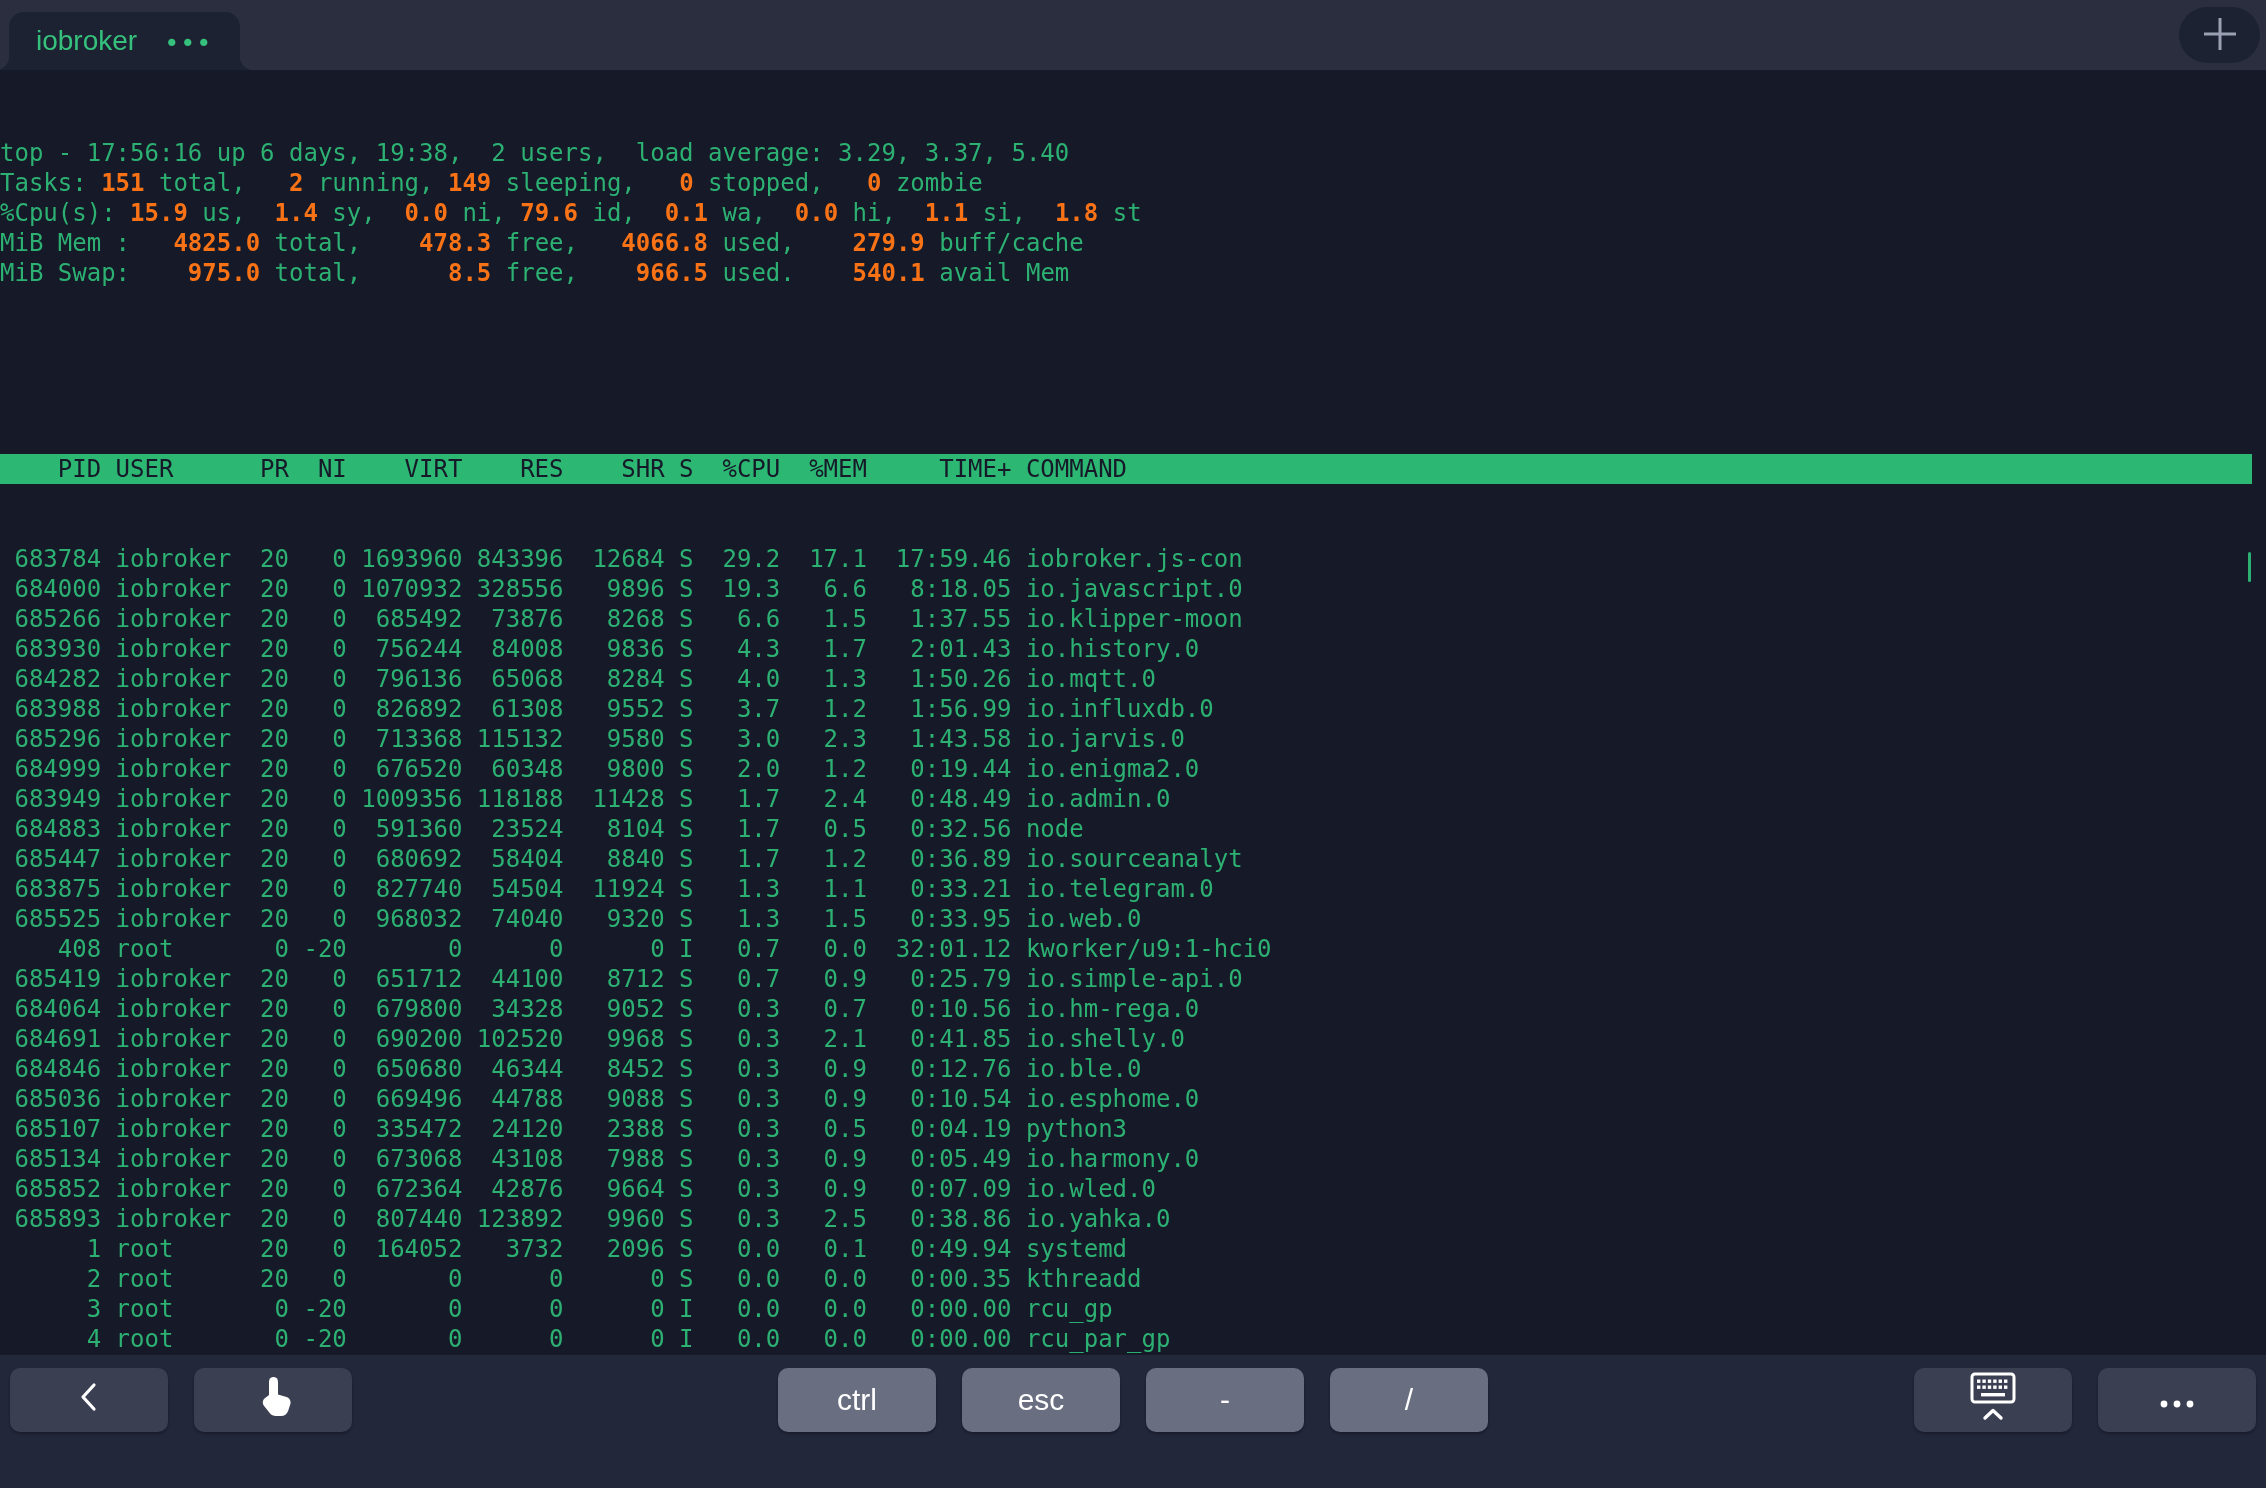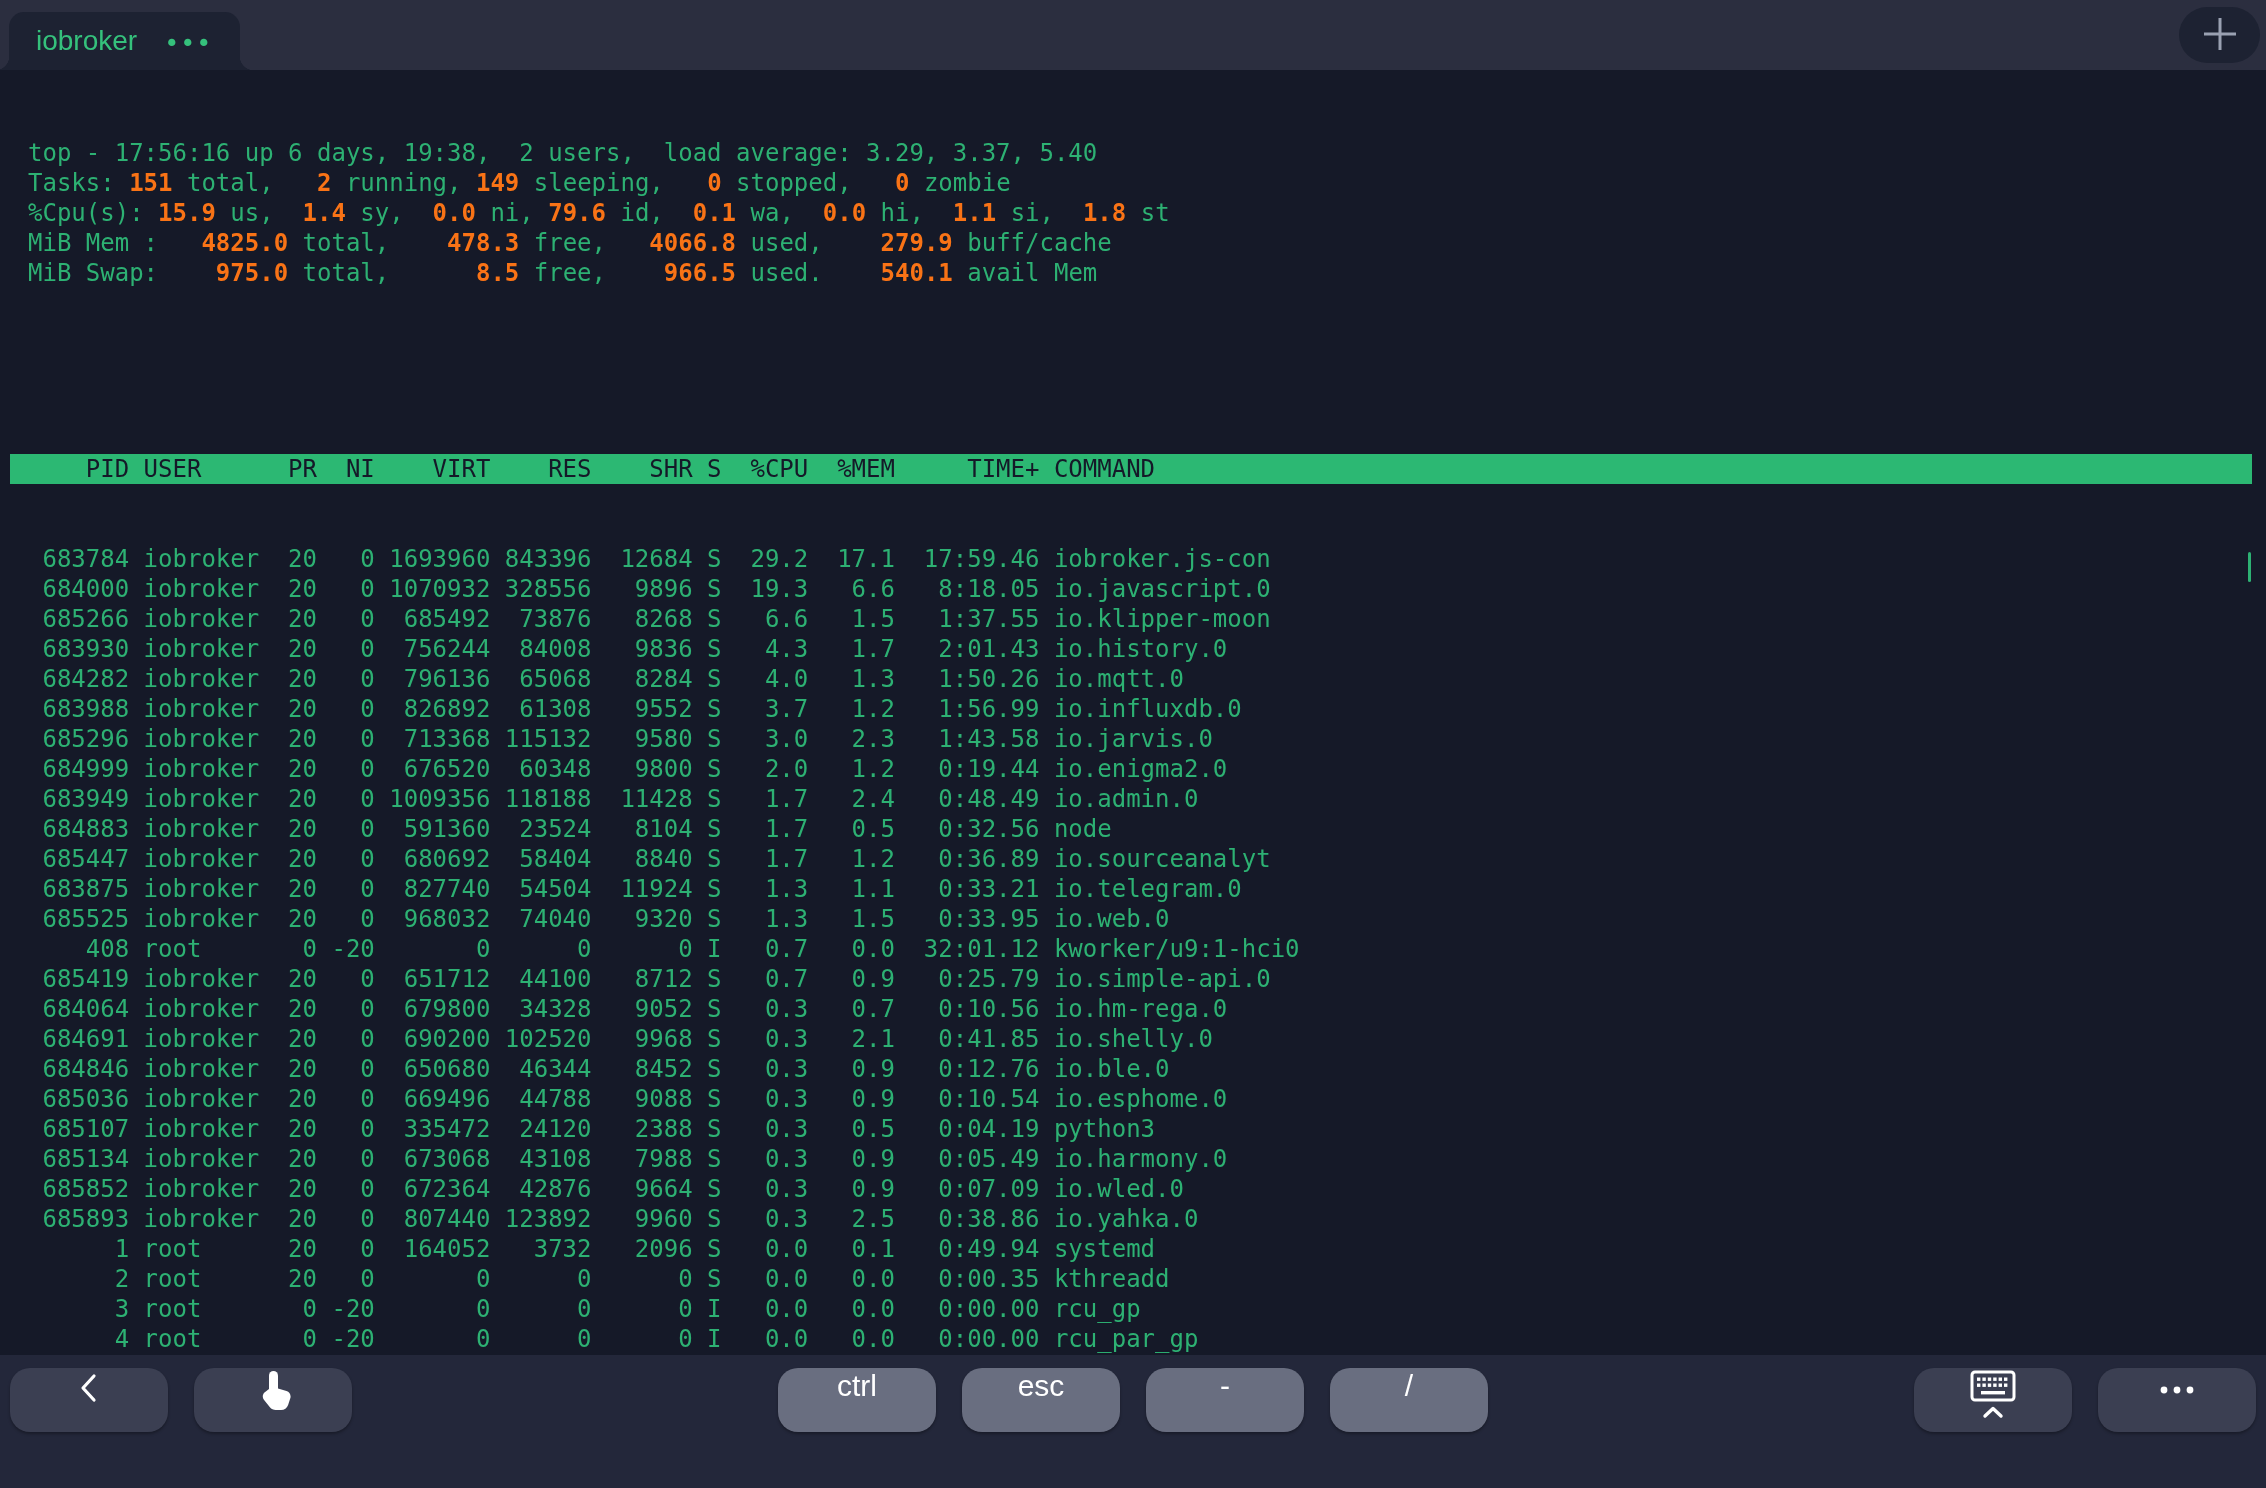--- a/index.html
+++ b/index.html
@@ -13,31 +13,31 @@
        background:radial-gradient(circle at 0 0, rgba(0,0,0,0) 14px, #1d2232 14.5px);}
   .tab::after{content:"";position:absolute;right:-14px;bottom:0;width:14px;height:14px;
        background:radial-gradient(circle at 100% 0, rgba(0,0,0,0) 14px, #1d2232 14.5px);}
   .tab-label{font-family:"Liberation Sans",sans-serif;font-size:28px;color:#35c17c;}
   .tab-dots{color:#35c17c;font-size:25px;letter-spacing:1px;line-height:1;padding-top:4px;}
   .newtab{position:absolute;right:6px;top:7px;width:81px;height:56px;border:none;border-radius:28px;
        background:#1d2232;display:flex;align-items:center;justify-content:center;cursor:pointer;}
 
   
   .terminal{position:absolute;top:70px;left:0;right:0;bottom:133px;background:#151928;
-       padding:8px 0 0 28px;font-size:24px;line-height:30px;color:#2db173;white-space:pre;overflow:hidden;}
+       padding:8px 0 0 0;font-size:24px;line-height:30px;color:#2db173;white-space:pre;overflow:hidden;}
   .t-line{height:30px;}
   .t-line b{font-weight:bold;color:#f97316;}
   .thead{height:30px;background:#2cb873;color:#151928;margin:16px 14px 0 -18px;padding-left:18px;}
   .scroll-indicator{position:absolute;right:15px;top:482px;width:3px;height:30px;background:#2db173;border-radius:2px;}
 
   
   .toolbar{position:absolute;left:0;right:0;bottom:0;height:133px;background:#23273a;
        display:flex;justify-content:space-between;align-items:flex-start;padding:13px 10px 0 10px;box-sizing:border-box;}
   .keygroup{display:flex;gap:26px;}
-  .key{width:158px;height:64px;border:none;border-radius:20px;display:flex;align-items:flex-start;justify-content:center;
+  .key{width:158px;height:64px;border:none;border-radius:10px;display:flex;align-items:center;justify-content:center;
        color:#ffffff;font-family:"Liberation Sans",sans-serif;font-size:30px;cursor:pointer;
        box-shadow:0 2px 3px rgba(0,0,0,0.30);}
   .key span{pointer-events:none;}
   .key-dark{background:#3b3f52;}
   .key-light{background:#696e80;}
   .key-del{background:linear-gradient(90deg,#696e80 0%,#696e80 52%,#9ca1af 78%,#dcdee3 100%);}
 </style>
 </head>
 <body>
 

